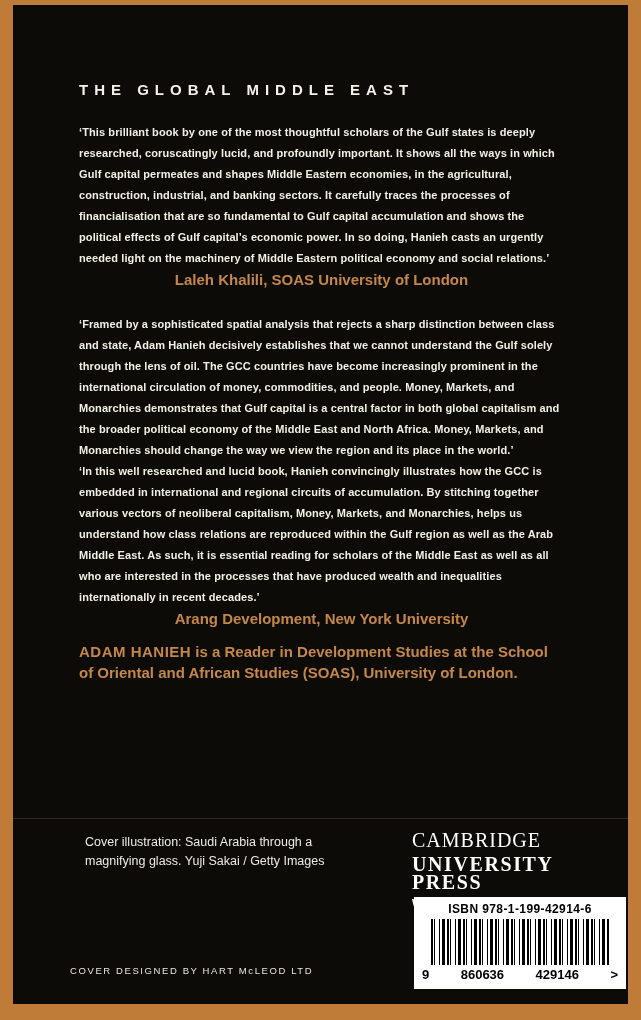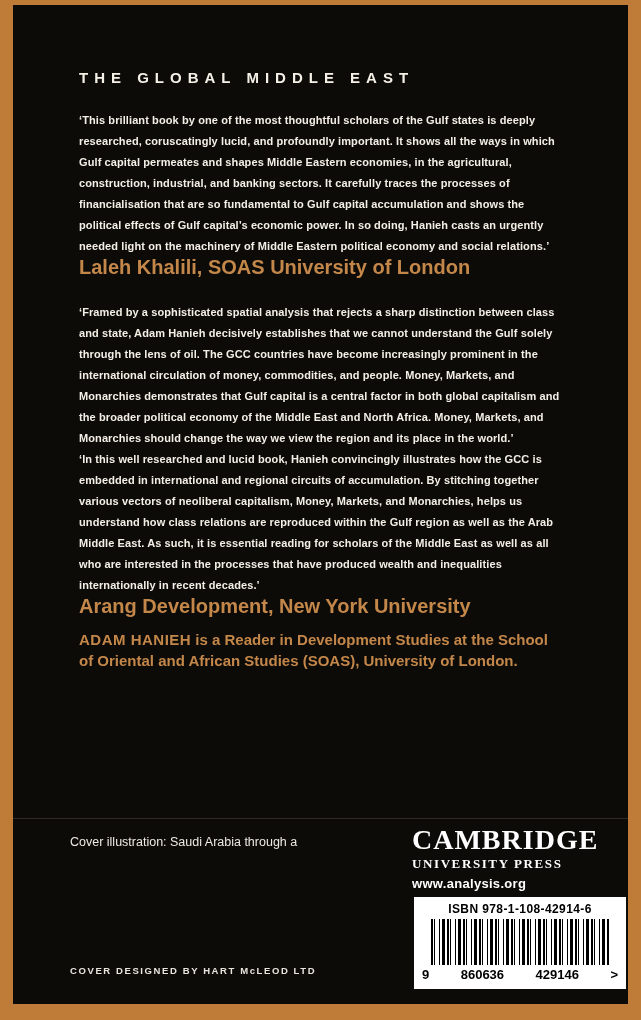--- a/index.html
+++ b/index.html
@@ -8,60 +8,61 @@
     background:#bf7c39;
     font-family:"Liberation Sans", sans-serif;
     -webkit-font-smoothing:antialiased;
   }
   .cover{
     position:absolute;left:13px;right:13px;top:5px;bottom:16px;
     background:#0d0b08;
   }
   
   .main{
-    position:absolute;top:4px;left:0;right:0;height:812px;
+    position:absolute;top:16px;left:0;right:0;height:812px;
     padding:60px 64px 0 66px;box-sizing:border-box;
     color:#f5f1e7;
   }
   .series-title{
     font-size:15px;font-weight:bold;letter-spacing:6px;
     color:#f5f1e7;margin-bottom:24px;white-space:nowrap;
   }
   .quote{
     margin:0;font-size:11px;font-weight:bold;line-height:21px;
     color:#f3efe6;letter-spacing:0.1px;
   }
   .quote .em{}
   .attribution{
-    margin:0 0 24px 0;font-size:20px;font-weight:bold;line-height:21px;
+    margin:0 0 24px 0;font-size:15px;font-weight:bold;line-height:21px;
     color:#c4874a;
+    text-align:center;
   }
   .attribution.last{margin-bottom:12px;}
   .bio{
     margin:0;font-size:15px;font-weight:bold;line-height:21px;
     color:#c4874a;
   }
   .bio .strong{letter-spacing:0.5px;}
   
   .imprint{
     position:absolute;left:0;right:0;top:813px;bottom:0;
     border-top:1px solid #2e2b27;background:#0d0b08;color:#efece4;
   }
   .credit{
-    position:absolute;left:57px;top:14px;
+    position:absolute;left:72px;top:14px;
     font-size:12.5px;line-height:19px;color:#edeae2;
   }
   .publisher{position:absolute;left:399px;top:6px;color:#ffffff;}
   .pub-name{
-    font-family:"Liberation Serif", serif;font-weight:bold;
-    font-size:28px;letter-spacing:1px;line-height:30px;
+    font-family:"Liberation Serif", serif;font-weight:normal;
+    font-size:20px;letter-spacing:1px;line-height:30px;
   }
   .pub-sub{
     font-family:"Liberation Serif", serif;font-weight:bold;
-    font-size:13px;letter-spacing:1.6px;line-height:18px;
+    font-size:20px;letter-spacing:1.6px;line-height:18px;
   }
   .pub-web{
     font-size:13px;font-weight:bold;letter-spacing:0.3px;margin-top:3px;
   }
   .barcode-box{
     position:absolute;right:2px;top:78px;width:212px;height:92px;
     background:#ffffff;color:#000;box-sizing:border-box;
     display:flex;flex-direction:column;align-items:center;
   }
   .isbn-label{
@@ -76,21 +77,21 @@
         #000 3px 4px, #fff 4px 8px,
         #000 8px 9px, #fff 9px 11px,
         #000 11px 14px, #fff 14px 16px);
   }
   .barcode-digits{
     width:196px;display:flex;justify-content:space-between;
     font-size:13px;font-weight:bold;margin-top:2px;line-height:16px;
   }
   .designer{
     position:absolute;left:57px;top:146px;
-    font-size:9.5px;font-weight:bold;letter-spacing:1.6px;color:#e8e5dd;
+    font-size:9.5px;font-weight:normal;letter-spacing:1.6px;color:#e8e5dd;
   }
 </style>
 </head>
 <body>
 
 <div class="cover">
 
   <div class="main">
     <div class="series-title">THE GLOBAL MIDDLE EAST</div>
 
@@ -102,30 +103,31 @@
     <p class="quote"><span>‘In this well researched and lucid book, Hanieh convincingly illustrates how the GCC is embedded in international and regional circuits of accumulation. By stitching together various vectors of neoliberal capitalism, </span><span class="em">Money, Markets, and Monarchies</span><span>, helps us understand how class relations are reproduced within the Gulf region as well as the Arab Middle East. As such, it is essential reading for scholars of the Middle East as well as all who are interested in the processes that have produced wealth and inequalities internationally in recent decades.’</span></p>
     <p class="attribution last">Arang Development, New York University</p>
 
     <p class="bio"><span class="strong">ADAM HANIEH</span><span> is a Reader in Development Studies at the School of Oriental and African Studies (SOAS), University of London.</span></p>
   </div>
 
   <div class="imprint">
 
     <div class="credit">
       <div>Cover illustration: Saudi Arabia through a</div>
+      <div>magnifying glass. Yuji Sakai / Getty Images</div>
     </div>
 
     <div class="publisher">
       <div class="pub-name">CAMBRIDGE</div>
       <div class="pub-sub">UNIVERSITY PRESS</div>
       <div class="pub-web">www.analysis.org</div>
     </div>
 
     <div class="barcode-box">
-      <div class="isbn-label">ISBN 978-1-108-42914-6</div>
+      <div class="isbn-label">ISBN 978-1-199-42914-6</div>
       <div class="bars"></div>
       <div class="barcode-digits">
         <span>9</span>
         <span>860636</span>
         <span>429146</span>
         <span>&gt;</span>
       </div>
     </div>
 
     <div class="designer">COVER DESIGNED BY HART McLEOD LTD</div>

